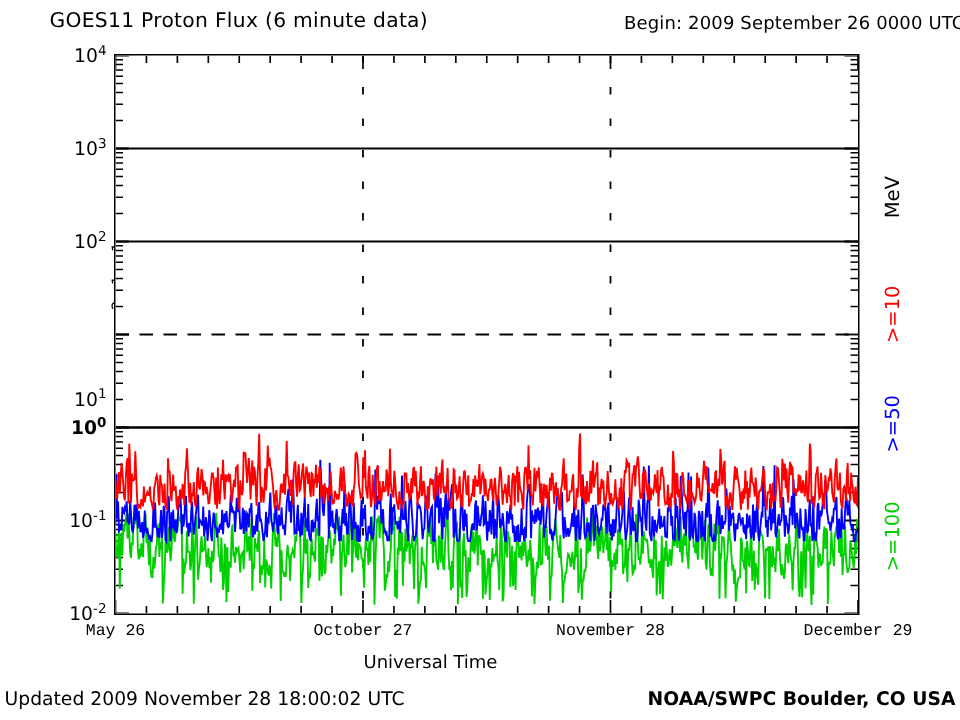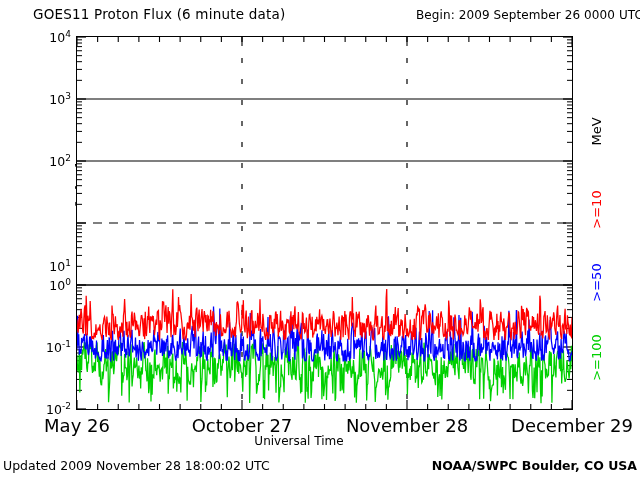--- a/index.html
+++ b/index.html
@@ -55,30 +55,30 @@
     right: 0;
     transform: translateY(-50%);
   }
   .ytick sup { font-size: 9px; vertical-align: super; }
 
   
   #xlabels { left: 0; top: 415px; width: 640px; height: 18px; }
   #xlabels .xtick {
     position: absolute;
     top: 0;
-    font-size: 18px;
+    font-size: 11px;
     white-space: nowrap;
     transform: translateX(-50%);
+    font-family: Liberation Mono, monospace;
   }
   #xaxis-title {
     left: 0; right: 0; top: 434px;
     width: 608px;
     text-align: center;
     font-size: 12px;
-    padding-left: 12px;
   }
   #xaxis-title span { position: relative; left: -17px; }
 
   
   #yaxis-title {
     left: -78px; top: 218px;
     width: 320px;
     text-align: center;
     font-size: 13.5px;
     transform: rotate(-90deg);
@@ -121,21 +121,21 @@
 
 <div class="abs" id="yaxis-title">
   <span>Particles cm</span><sup>-2</sup><span>s</span><sup>-1</sup><span>sr</span><sup>-1</sup>
 </div>
 
 <div class="abs" id="ylabels">
     <div class="ytick" style="top: 1px;"><span>10</span><sup>4</sup></div>
     <div class="ytick" style="top: 63px;"><span>10</span><sup>3</sup></div>
     <div class="ytick" style="top: 125px;"><span>10</span><sup>2</sup></div>
     <div class="ytick" style="top: 188px; margin-top: 42px;"><span>10</span><sup>1</sup></div>
-    <div class="ytick" style="top: 249px;"><span>10</span><sup>0</sup></div>
+    <div class="ytick" style="top: 249px; font-weight: bold;"><span>10</span><sup>0</sup></div>
     <div class="ytick" style="top: 311px; margin-left: 41px;"><span>10</span><sup>-1</sup></div>
     <div class="ytick" style="top: 373px;"><span>10</span><sup>-2</sup></div>
   </div>
 
 <div class="abs" id="plot-frame">
   <svg id="plot-svg" width="495" height="372">
       <line x1="0" y1="248" x2="495" y2="248" stroke="#000" stroke-width="1.2"></line>
       <line x1="0" y1="124" x2="495" y2="124" stroke="#000" stroke-width="1.2"></line>
       <line x1="0" y1="62" x2="495" y2="62" stroke="#000" stroke-width="1.2"></line>
       <line x1="0" y1="186" x2="495" y2="186" stroke="#000" stroke-width="1.2" stroke-dasharray="9 7"></line>

